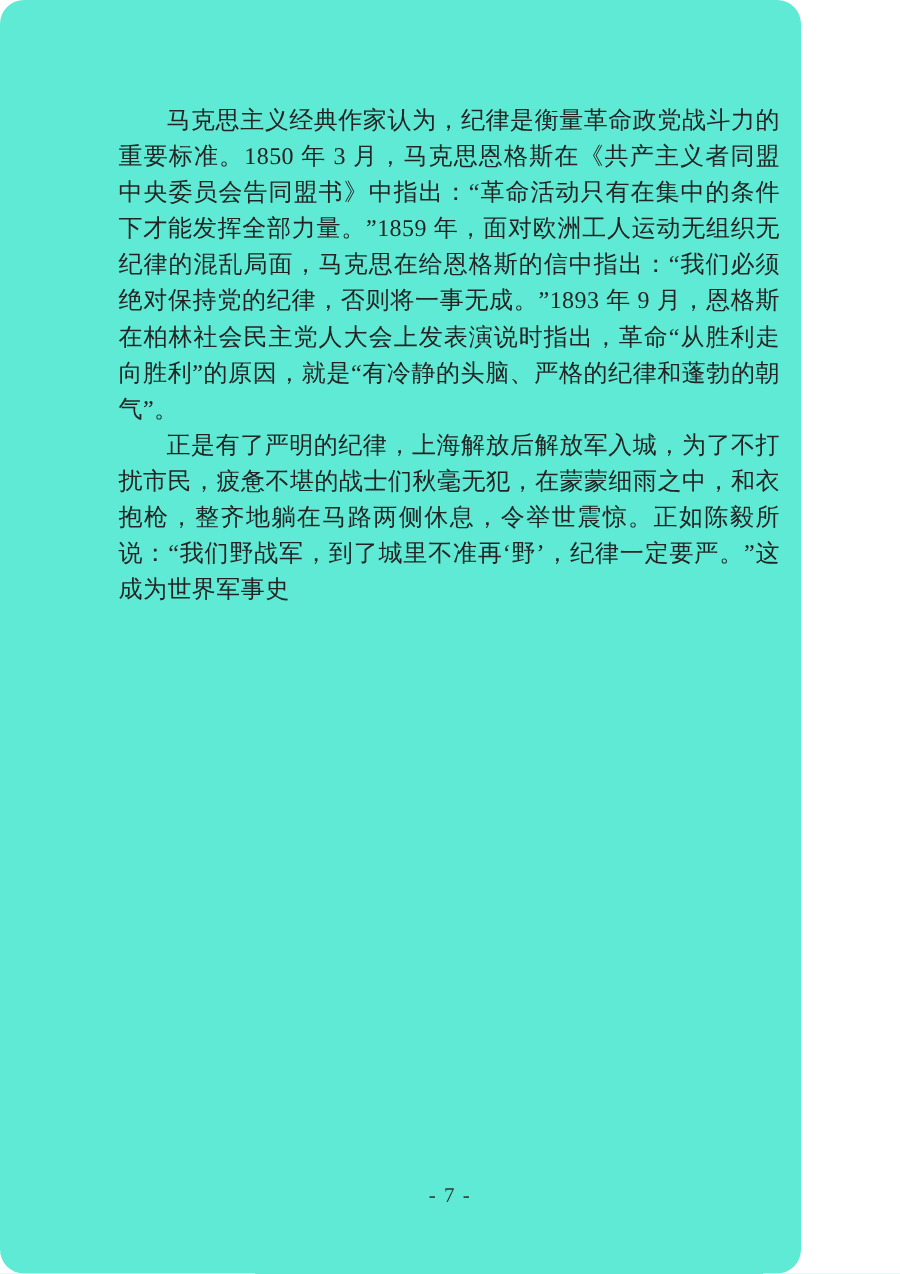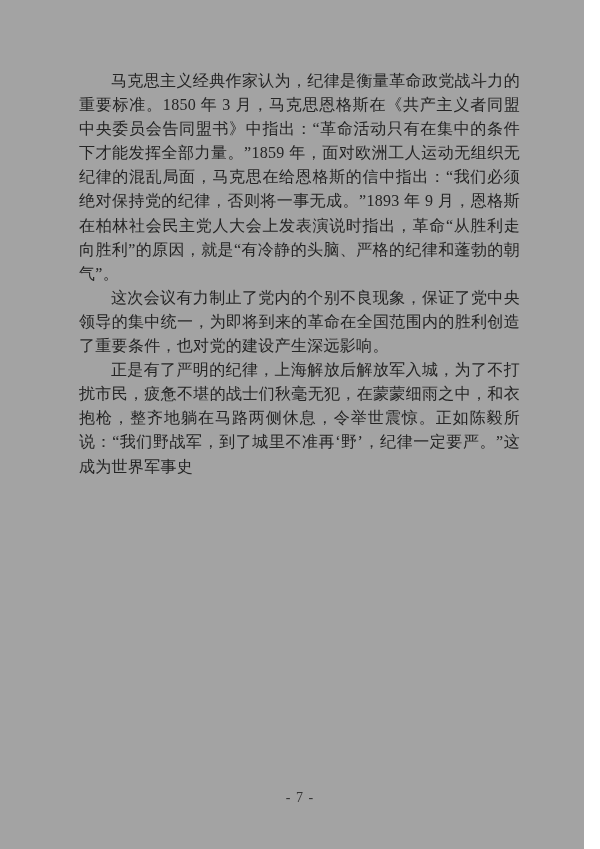--- a/index.html
+++ b/index.html
@@ -2,25 +2,26 @@
 <html><head>
 <meta charset="utf-8">
 <style>
   html, body {
     margin: 0;
     padding: 0;
     background: #ffffff;
   }
   .page {
     position: relative;
-    width: 584px;
+    width: 534px;
     height: 849px;
-    background: #a3a3a3;
+    background: #5eead4;
     overflow: hidden;
     font-family: "Liberation Serif", "DejaVu Serif", serif;
+    border-radius: 16px;
   }
   .content {
     position: absolute;
     left: 79px;
     top: 69px;
     width: 441px;
   }
   .content p {
     margin: 0;
     padding: 0;
@@ -43,17 +44,16 @@
     letter-spacing: 1px;
     color: #333333;
   }
 </style>
 </head>
 <body>
 
 <div class="page">
   <div class="content">
     <p>马克思主义经典作家认为，纪律是衡量革命政党战斗力的重要标准。1850 年 3 月，马克思恩格斯在《共产主义者同盟中央委员会告同盟书》中指出：“革命活动只有在集中的条件下才能发挥全部力量。”1859 年，面对欧洲工人运动无组织无纪律的混乱局面，马克思在给恩格斯的信中指出：“我们必须绝对保持党的纪律，否则将一事无成。”1893 年 9 月，恩格斯在柏林社会民主党人大会上发表演说时指出，革命“从胜利走向胜利”的原因，就是“有冷静的头脑、严格的纪律和蓬勃的朝气”。</p>
-    <p>这次会议有力制止了党内的个别不良现象，保证了党中央领导的集中统一，为即将到来的革命在全国范围内的胜利创造了重要条件，也对党的建设产生深远影响。</p>
     <p>正是有了严明的纪律，上海解放后解放军入城，为了不打扰市民，疲惫不堪的战士们秋毫无犯，在蒙蒙细雨之中，和衣抱枪，整齐地躺在马路两侧休息，令举世震惊。正如陈毅所说：“我们野战军，到了城里不准再‘野’，纪律一定要严。”这成为世界军事史</p>
   </div>
   <div class="page-number">- 7 -</div>
 </div>
 
 </body></html>

